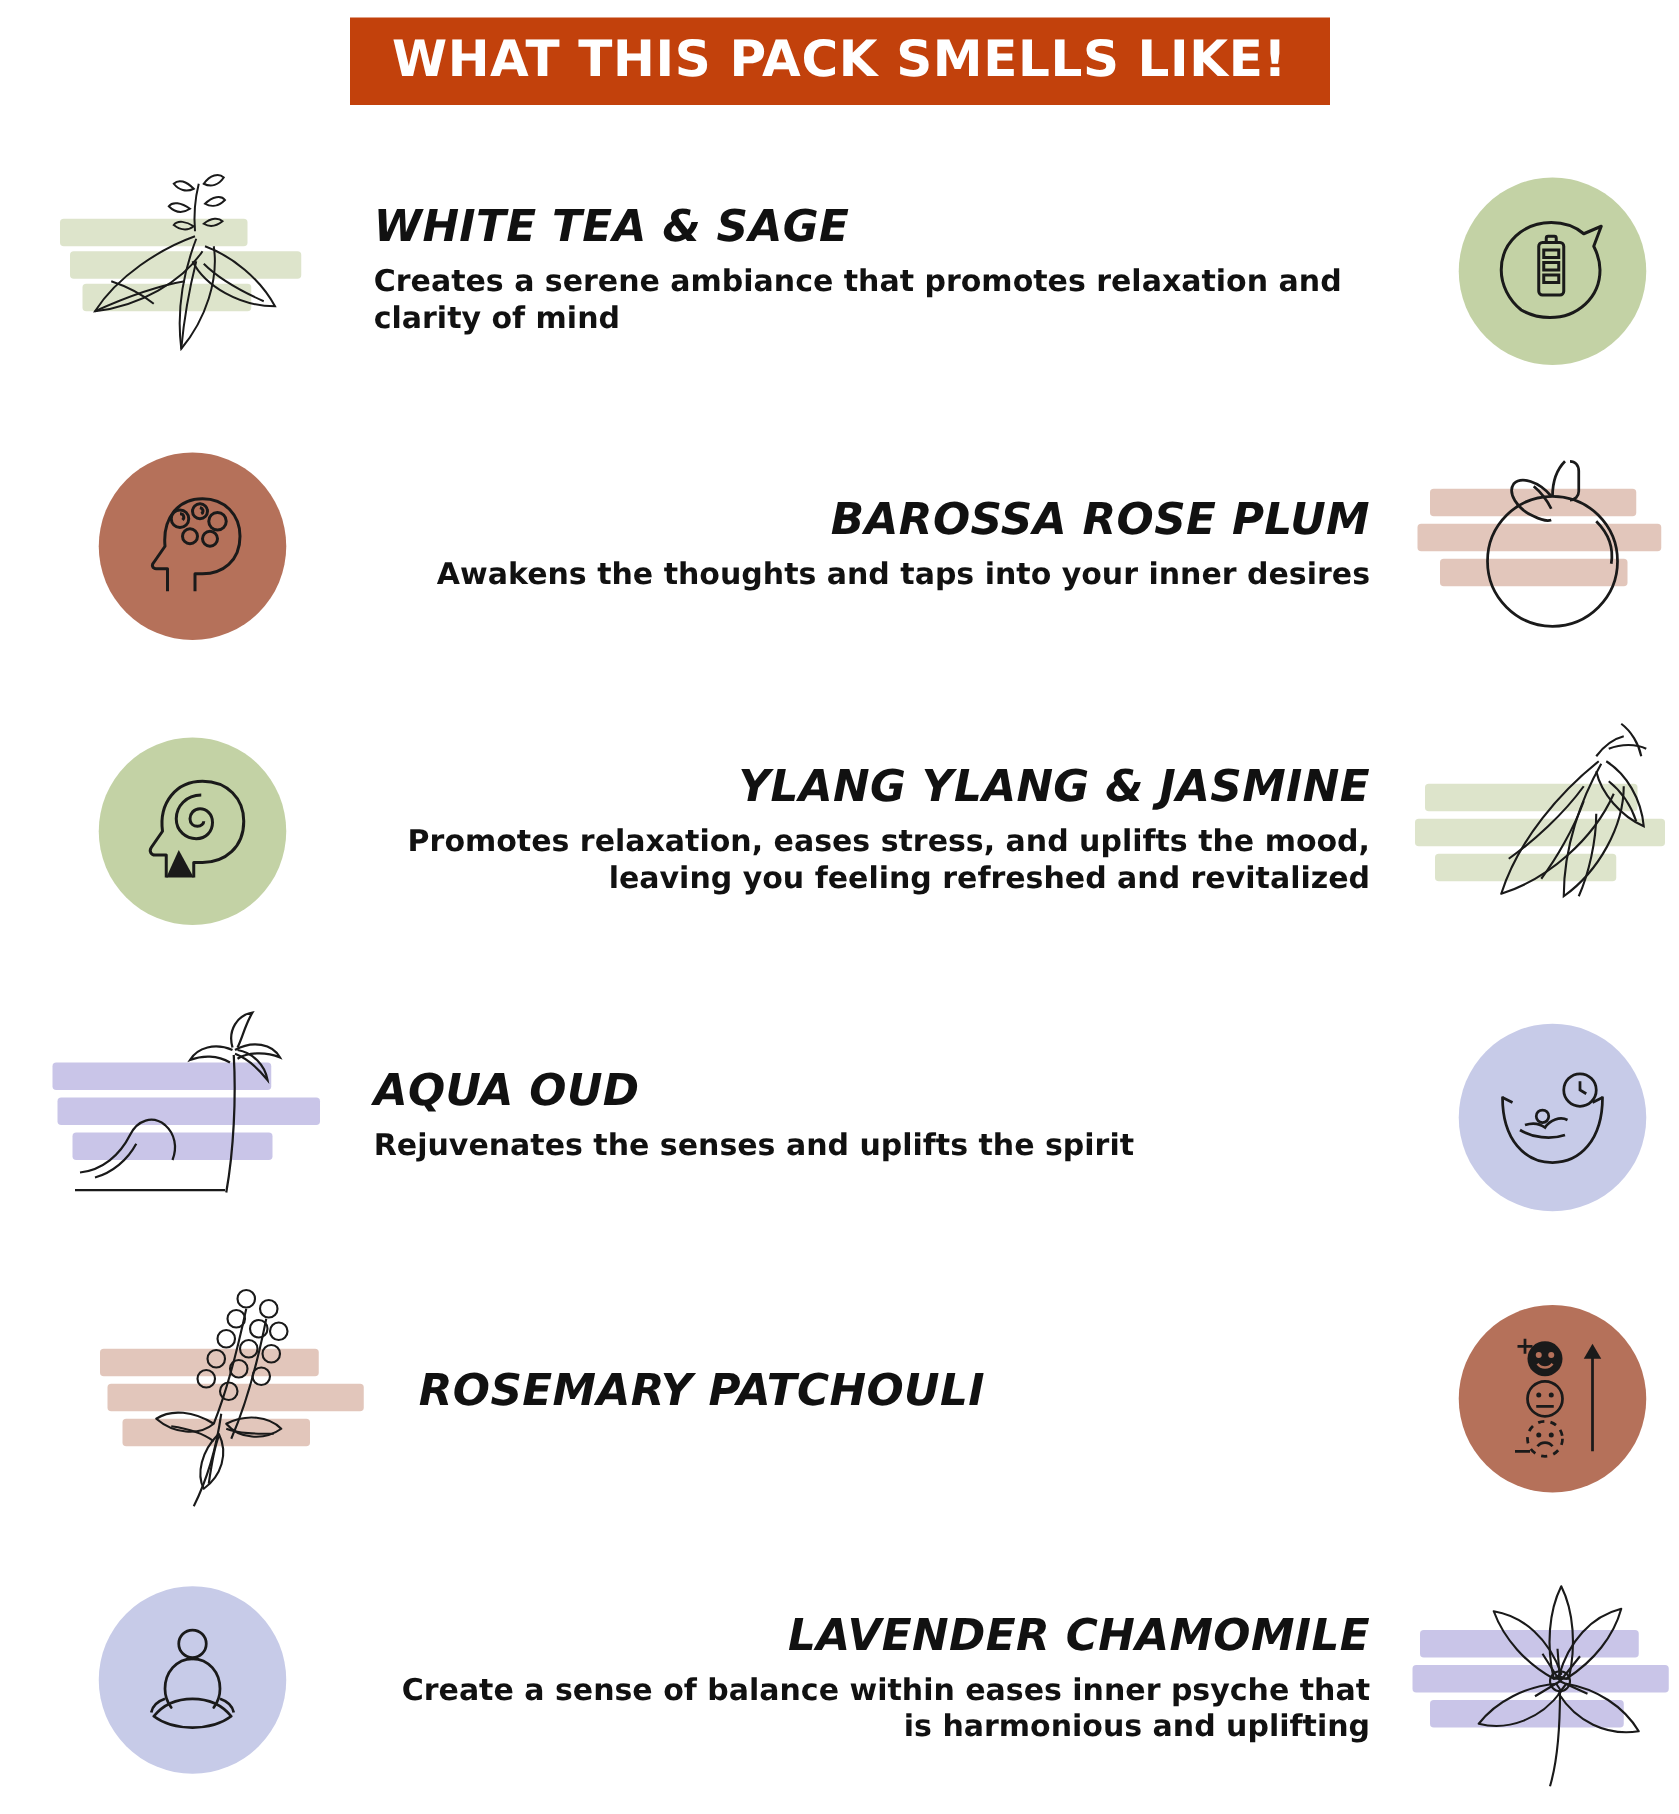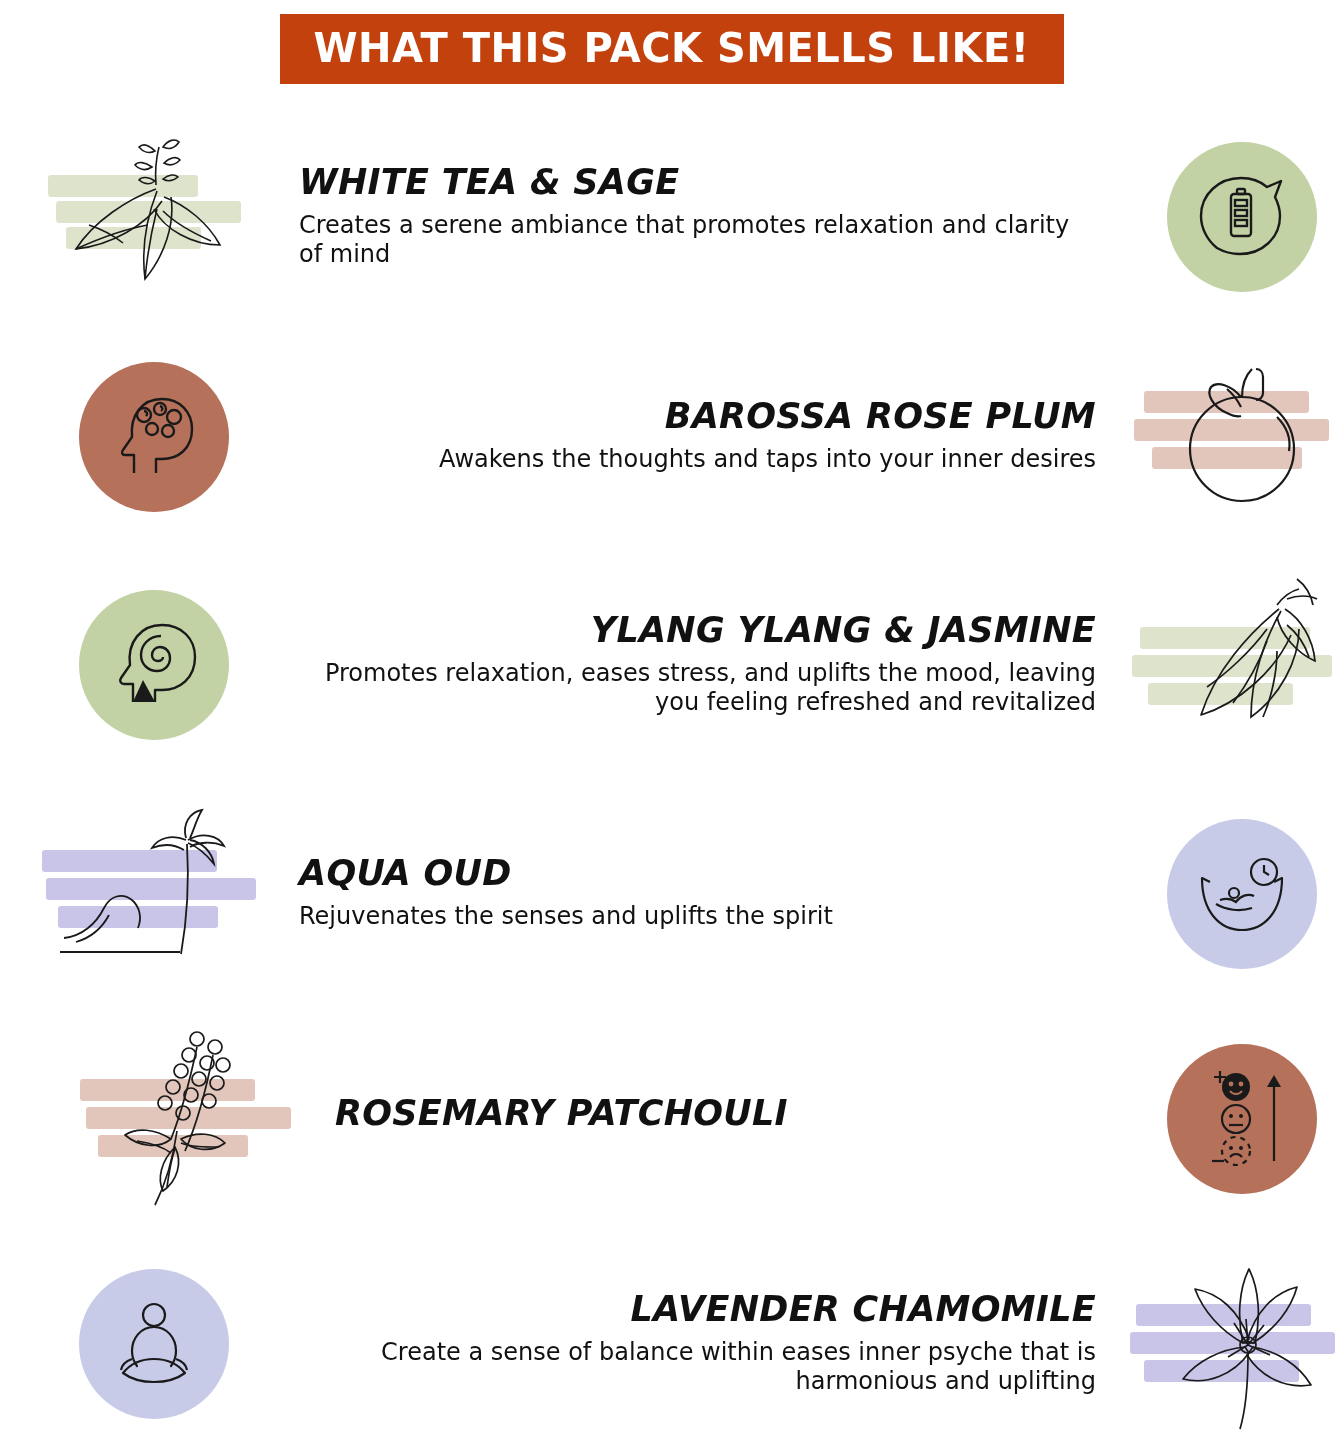--- a/index.html
+++ b/index.html
@@ -75,21 +75,21 @@
     font-weight: bold;
     font-style: italic;
     font-size: 35px;
     color: #111111;
     letter-spacing: 0.3px;
     line-height: 1.05;
     margin-bottom: 10px;
   }
   .desc {
     font-family: "DejaVu Sans", sans-serif;
-    font-weight: normal;
+    font-weight: bold;
     font-size: 24px;
     color: #111111;
     line-height: 1.22;
   }
   .align-left .heading, .align-left .desc { text-align: left; }
   .align-right .heading, .align-right .desc { text-align: right; }
 
   
   .circle {
     width: 150px; height: 150px;

